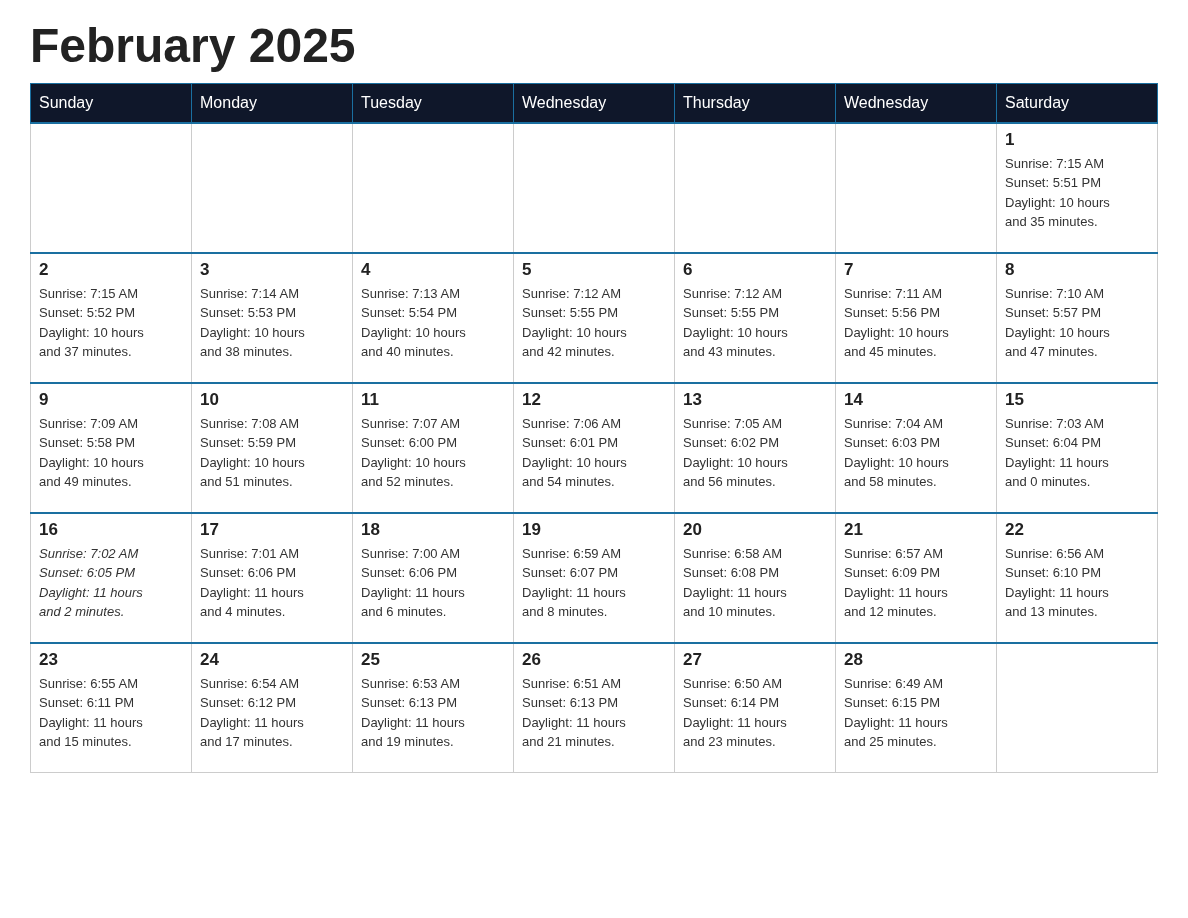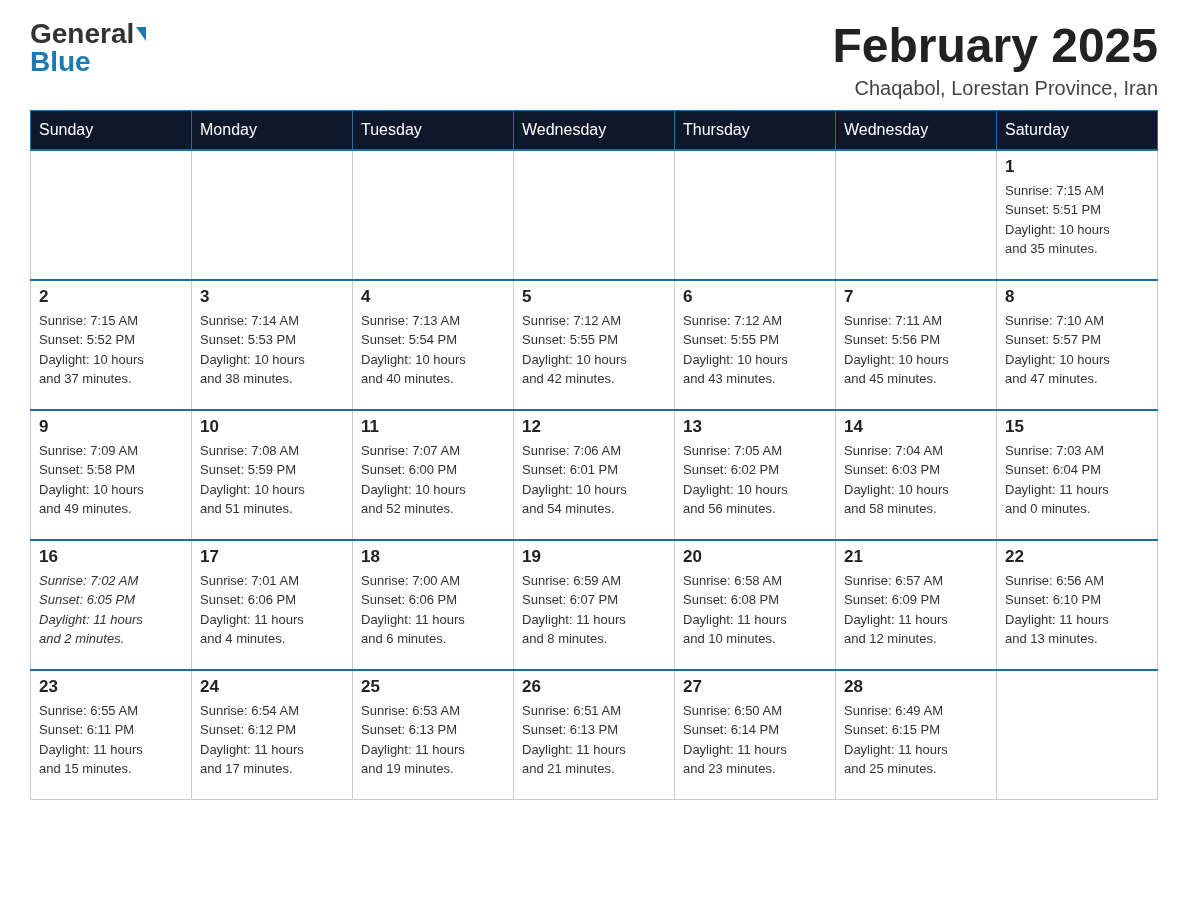--- a/index.html
+++ b/index.html
@@ -98,32 +98,22 @@
       line-height: 1.5;
     }
     .empty-cell {
       background: #fff;
     }
   </style>
 </head>
 <body>
 
 <div class="header">
-  <div class="logo">
-    <div class="logo-row">
-      <span class="logo-text-general">General</span>
-      <span class="logo-triangle"></span>
-    </div>
-    <div>
-      <span class="logo-text-blue">Blue</span>
-    </div>
-  </div>
   <div class="title-area">
     <div class="month-title">February 2025</div>
-    <div class="location-title">Chaqabol, Lorestan Province, Iran</div>
   </div>
 </div>
 
 <table class="calendar">
   <thead>
     <tr>
     <th>Sunday</th>
         <th>Monday</th>
         <th>Tuesday</th>
         <th>Wednesday</th>

